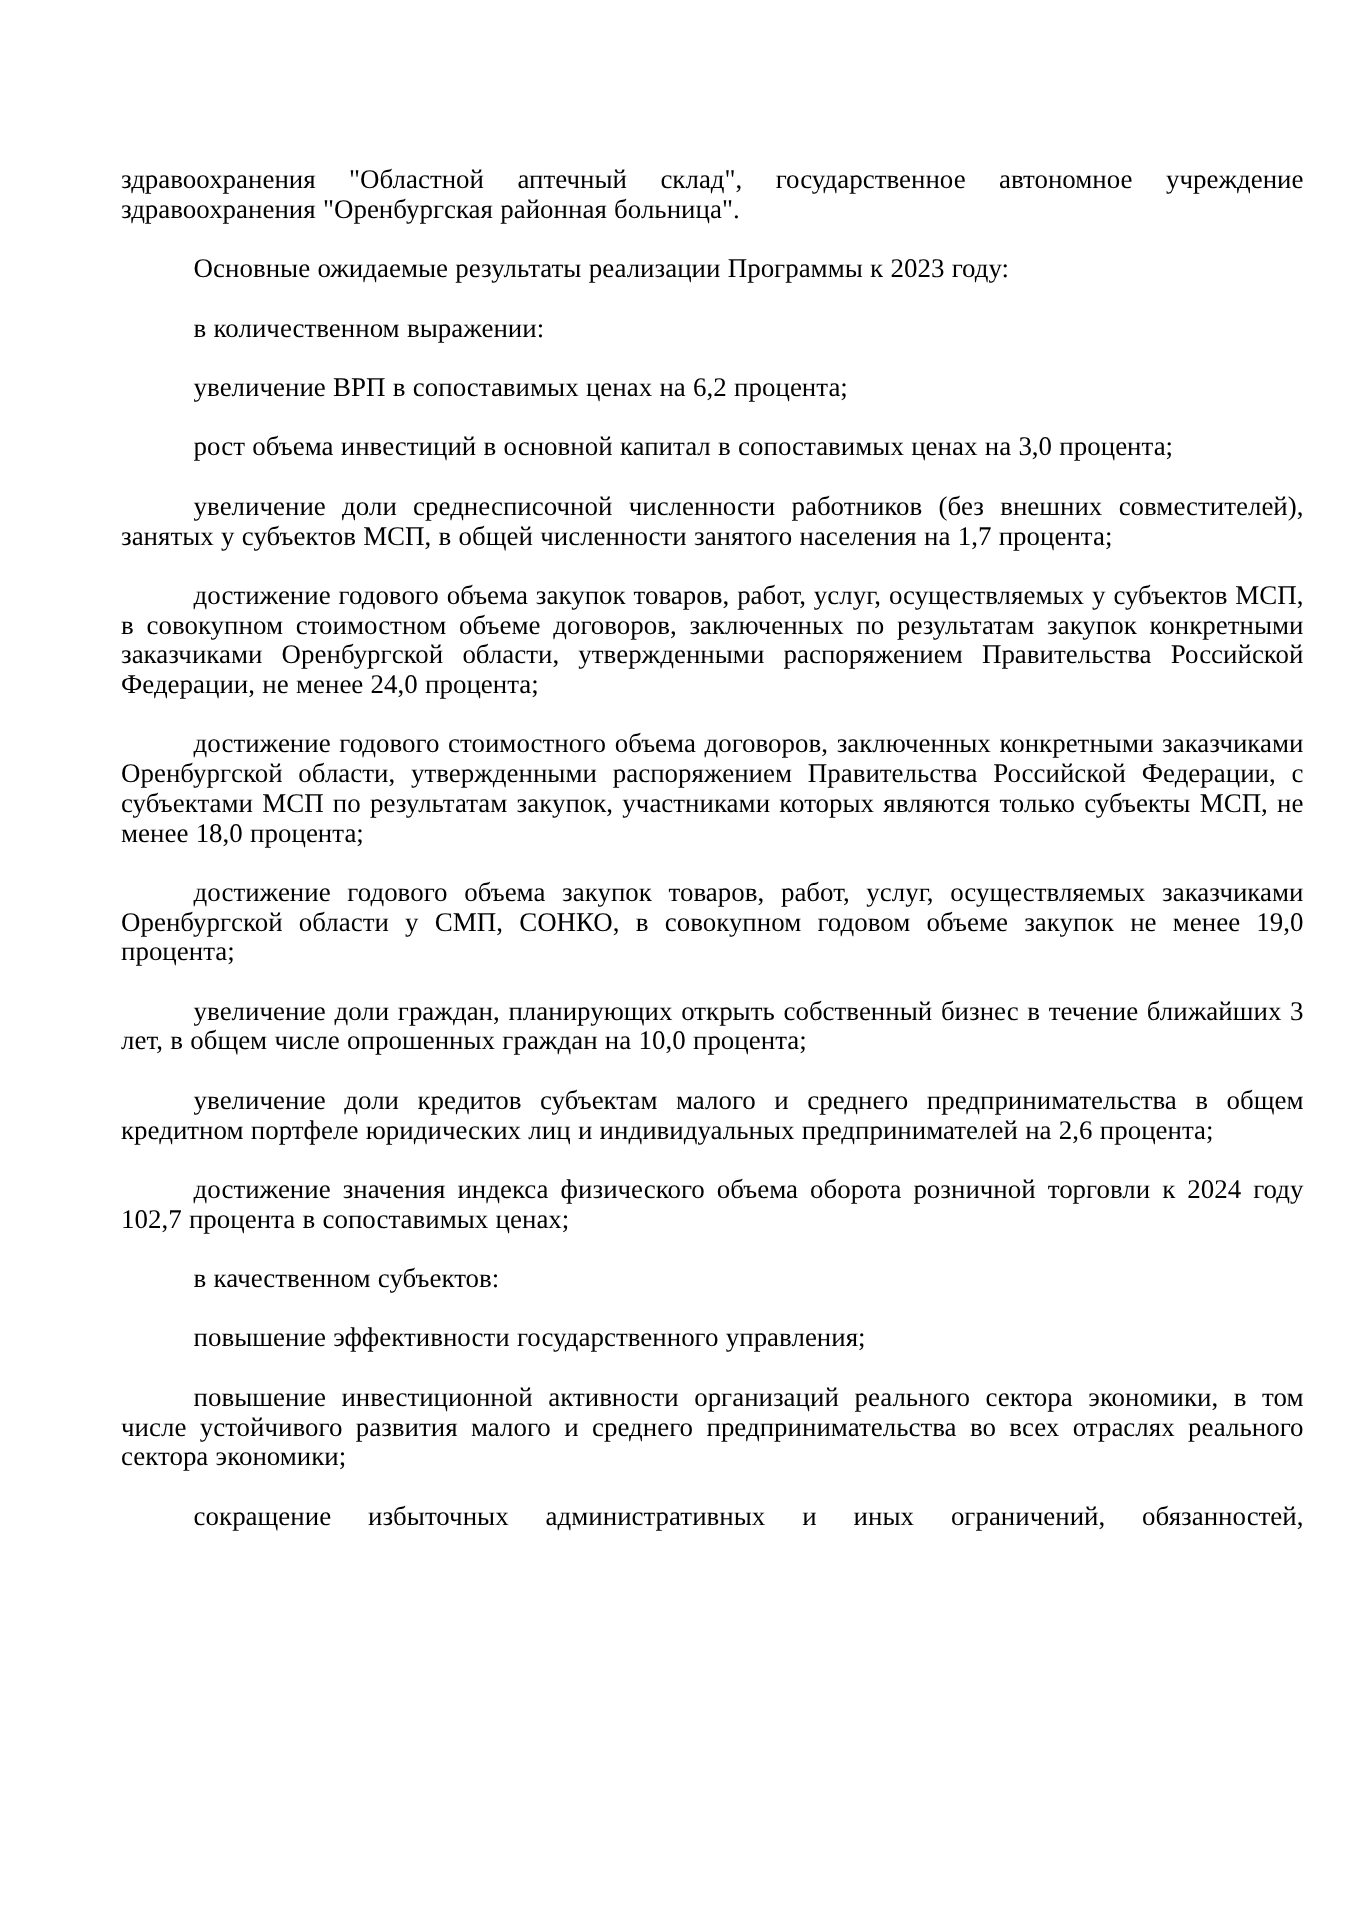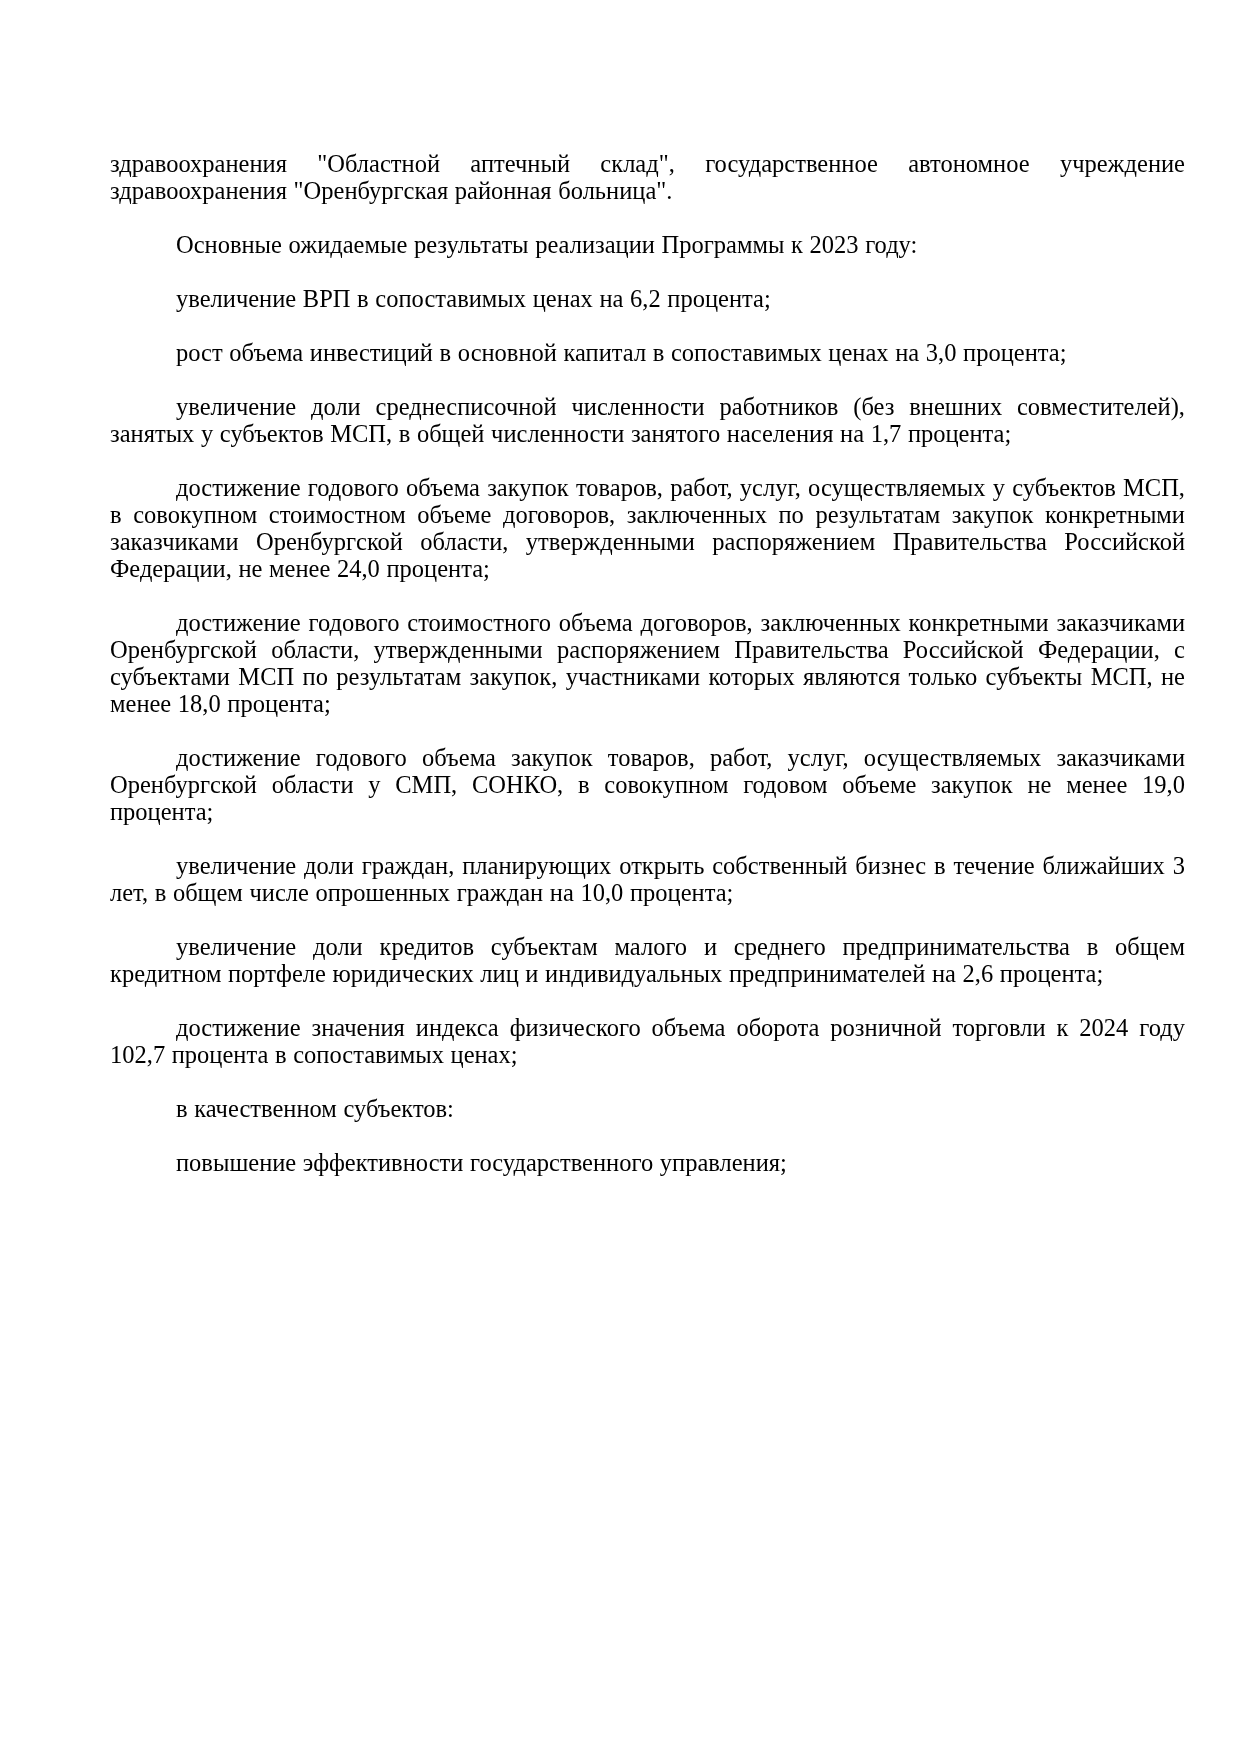--- a/index.html
+++ b/index.html
@@ -36,24 +36,27 @@
   .para.cut {
     text-align-last: justify;
   }
 </style>
 </head>
 <body>
 
 <div class="page">
   <p class="para no-indent">здравоохранения "Областной аптечный склад", государственное автономное учреждение здравоохранения "Оренбургская районная больница".</p>
   <p class="para">Основные ожидаемые результаты реализации Программы к 2023 году:</p>
+  <p class="para">в количественном выражении:</p>
   <p class="para">увеличение ВРП в сопоставимых ценах на 6,2 процента;</p>
   <p class="para">рост объема инвестиций в основной капитал в сопоставимых ценах на 3,0 процента;</p>
   <p class="para">увеличение доли среднесписочной численности работников (без внешних совместителей), занятых у субъектов МСП, в общей численности занятого населения на 1,7 процента;</p>
   <p class="para">достижение годового объема закупок товаров, работ, услуг, осуществляемых у субъектов МСП, в совокупном стоимостном объеме договоров, заключенных по результатам закупок конкретными заказчиками Оренбургской области, утвержденными распоряжением Правительства Российской Федерации, не менее 24,0 процента;</p>
   <p class="para">достижение годового стоимостного объема договоров, заключенных конкретными заказчиками Оренбургской области, утвержденными распоряжением Правительства Российской Федерации, с субъектами МСП по результатам закупок, участниками которых являются только субъекты МСП, не менее 18,0 процента;</p>
   <p class="para">достижение годового объема закупок товаров, работ, услуг, осуществляемых заказчиками Оренбургской области у СМП, СОНКО, в совокупном годовом объеме закупок не менее 19,0 процента;</p>
   <p class="para">увеличение доли граждан, планирующих открыть собственный бизнес в течение ближайших 3 лет, в общем числе опрошенных граждан на 10,0 процента;</p>
   <p class="para">увеличение доли кредитов субъектам малого и среднего предпринимательства в общем кредитном портфеле юридических лиц и индивидуальных предпринимателей на 2,6 процента;</p>
   <p class="para">достижение значения индекса физического объема оборота розничной торговли к 2024 году 102,7 процента в сопоставимых ценах;</p>
   <p class="para">в качественном субъектов:</p>
   <p class="para">повышение эффективности государственного управления;</p>
+  <p class="para">повышение инвестиционной активности организаций реального сектора экономики, в том числе устойчивого развития малого и среднего предпринимательства во всех отраслях реального сектора экономики;</p>
+  <p class="para cut">сокращение избыточных административных и иных ограничений, обязанностей,</p>
 </div>
 
 </body></html>

